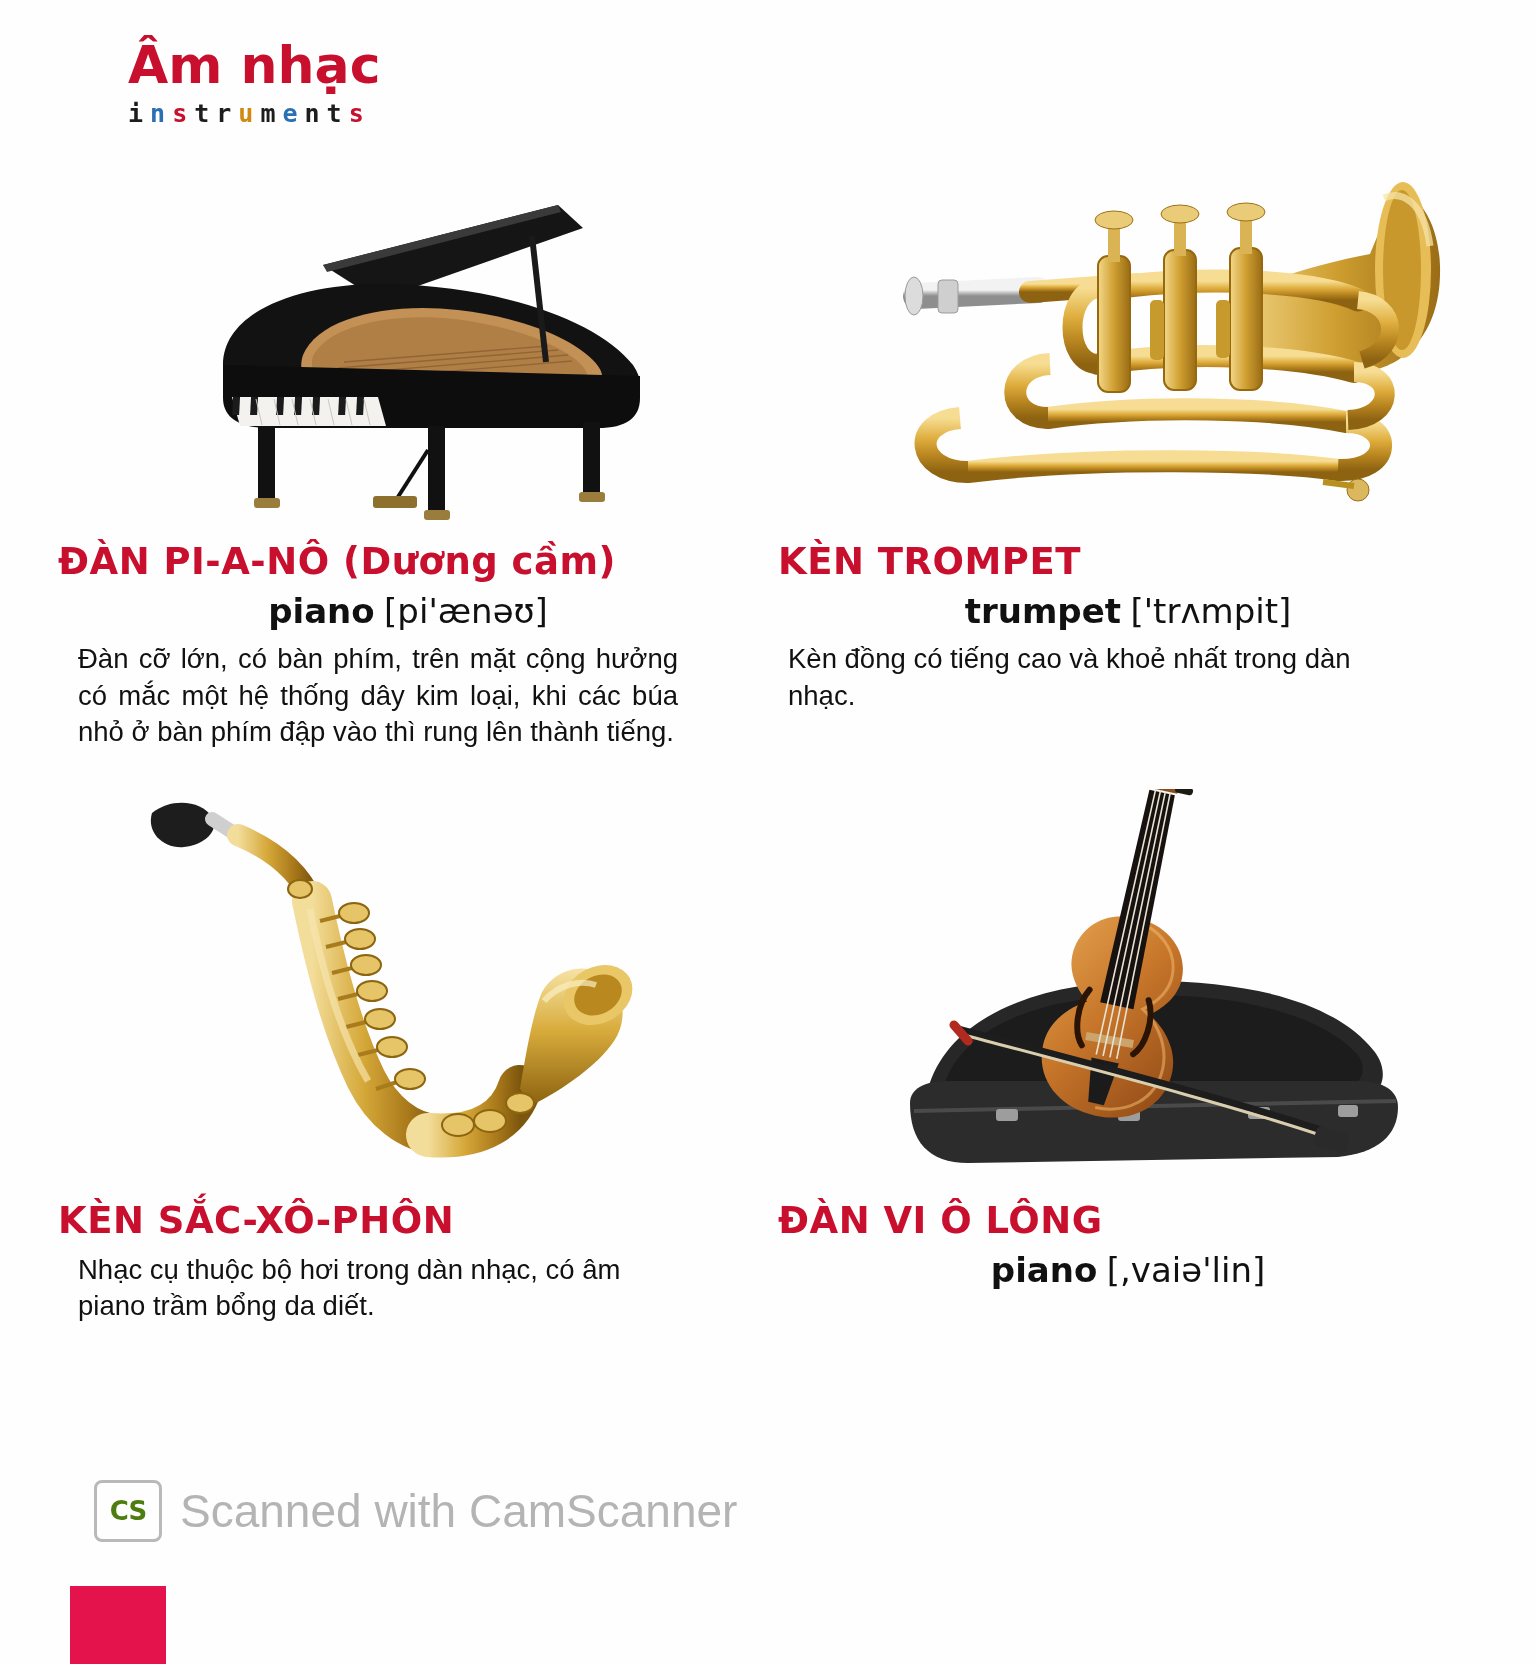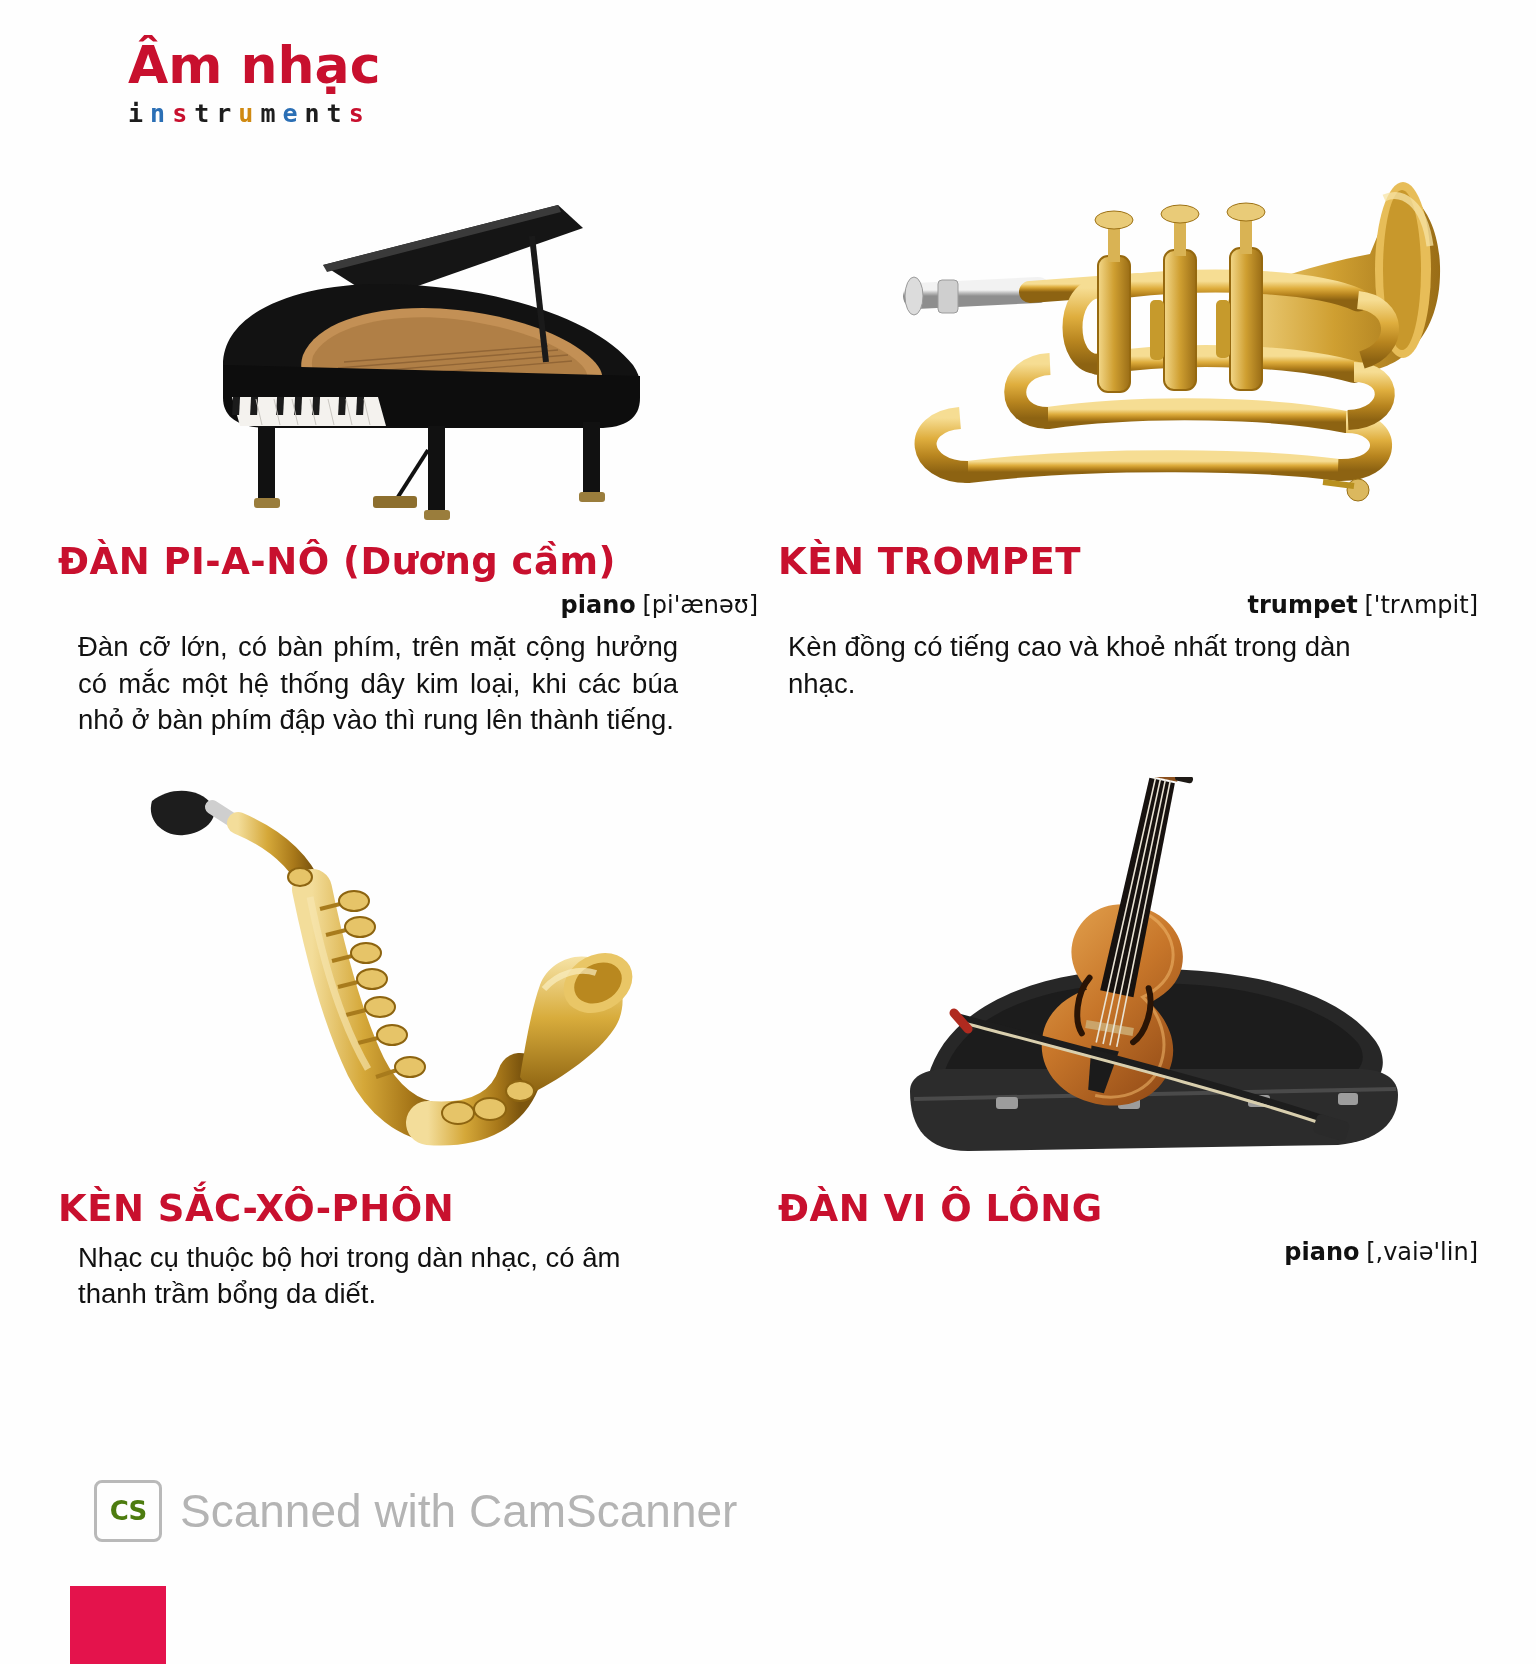--- a/index.html
+++ b/index.html
@@ -84,22 +84,22 @@
   .term {
     text-align: left;
     font-family: "DejaVu Sans", sans-serif;
     font-weight: bold;
     font-size: 37px;
     color: #c8102e;
     letter-spacing: 0.5px;
     margin-top: 10px;
   }
   .pron {
-    text-align: right;
-    font-size: 24px;
+    text-align: center;
+    font-size: 34px;
     margin-top: 8px;
     color: #111;
   }
   .pron b { font-family: "DejaVu Sans", sans-serif; }
   .pron .ipa { font-family: "DejaVu Sans", sans-serif; font-weight: normal; }
 
   .desc {
     margin-top: 10px;
     font-size: 27.5px;
     line-height: 1.33;
@@ -361,21 +361,21 @@
               <ellipse cx="330" cy="336" rx="16" ry="11"></ellipse>
               <ellipse cx="362" cy="332" rx="16" ry="11"></ellipse>
               <ellipse cx="392" cy="314" rx="14" ry="10"></ellipse>
             </g>
 
             <path d="M182 120 C194 180 212 244 240 292" stroke="#f7e7b0" stroke-width="7" fill="none" opacity="0.65"></path>
             <path d="M416 212 C430 196 452 190 468 196" stroke="#faeec1" stroke-width="6" fill="none" opacity="0.7"></path>
           </svg>
         </div>
         <div class="term">KÈN SẮC-XÔ-PHÔN</div>
-        <div class="desc nojustify">Nhạc cụ thuộc bộ hơi trong dàn nhạc, có âm thanh trầm bổng da diết.</div>
+        <div class="desc nojustify">Nhạc cụ thuộc bộ hơi trong dàn nhạc, có âm piano trầm bổng da diết.</div>
       </div>
 
       <div class="card right">
         <div class="art tall">
           <svg width="620" height="400" viewBox="0 0 620 400">
             <defs>
               <linearGradient id="wood" x1="0" y1="0" x2="1" y2="1">
                 <stop offset="0%" stop-color="#e3a24e"></stop>
                 <stop offset="45%" stop-color="#c7762a"></stop>
                 <stop offset="100%" stop-color="#8e4715"></stop>

